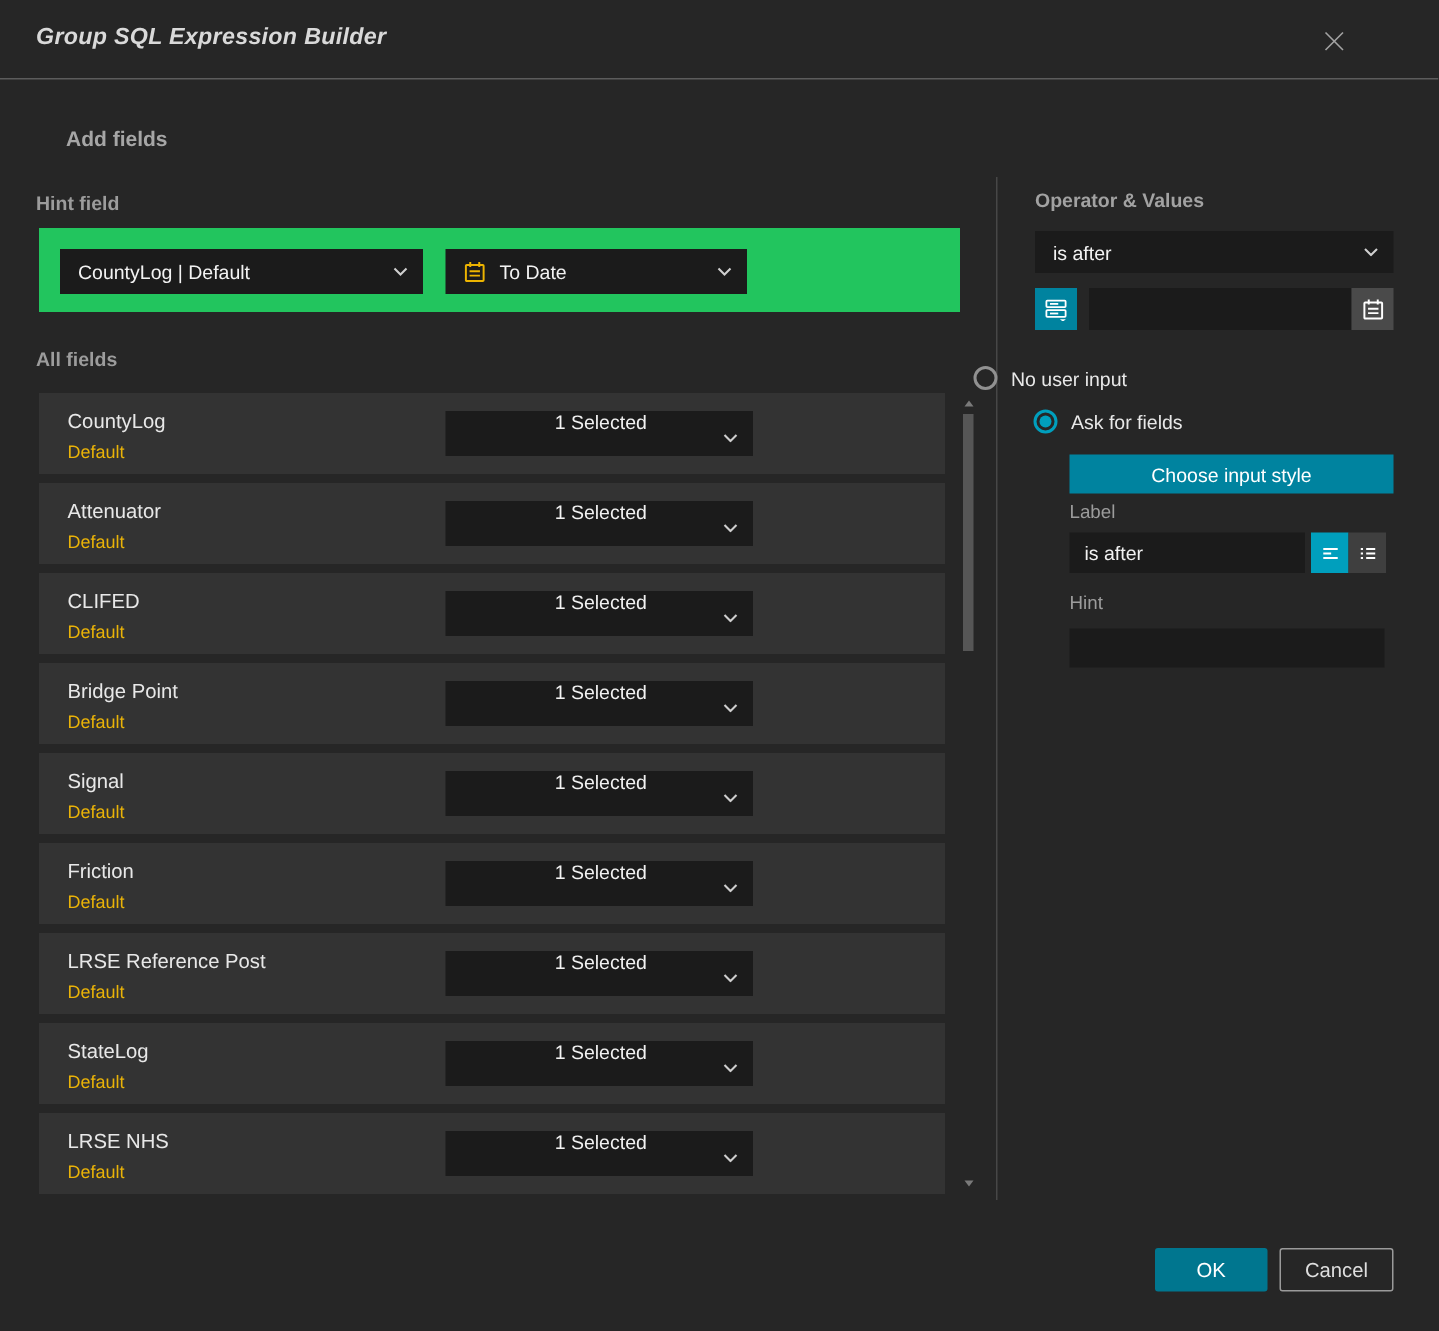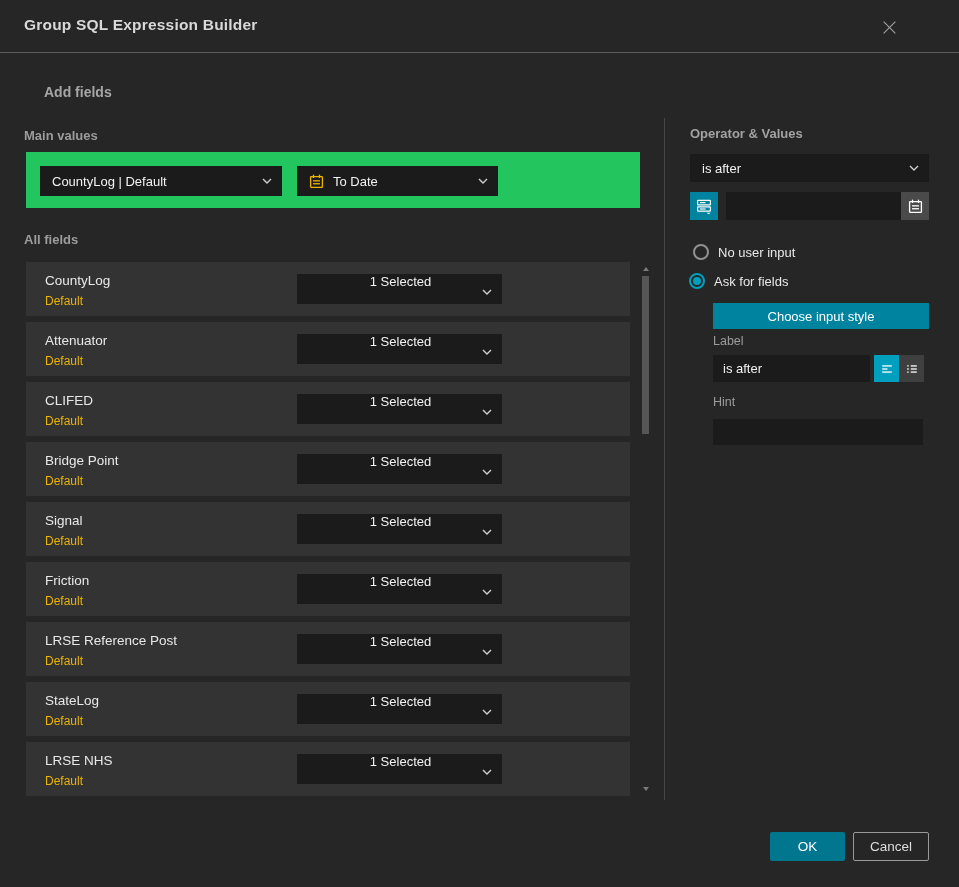--- a/index.html
+++ b/index.html
@@ -13,21 +13,21 @@
   body{
     background:#262626;
     font-family:"Liberation Sans",sans-serif;
     position:relative;
     overflow:hidden;
     color:#e6e6e6;
   }
   .abs{position:absolute;}
 
   
-  .title-bar{left:0;top:0;width:918px;height:52px;}
+  .title-bar{left:0;top:0;width:918px;height:52px;font-style:italic;}
   .dialog-title{left:24px;top:16px;font-size:15.5px;font-weight:700;color:#d9d9d9;letter-spacing:.2px;}
   .close-btn{right:18px;top:16px;width:22px;height:22px;display:flex;align-items:center;justify-content:center;cursor:pointer;}
   .header-divider{left:0;top:52px;width:959px;height:1px;background:#5c5c5c;}
 
   
   .h-add{left:24px;top:84px;font-size:14px;font-weight:700;color:#a6a6a6;margin-left:20px;}
   .h-main{left:24px;top:128px;font-size:13px;font-weight:700;color:#9c9c9c;}
   .h-all{left:24px;top:232px;font-size:13px;font-weight:700;color:#9c9c9c;}
   .h-op{left:690px;top:126px;font-size:13px;font-weight:700;color:#a2a2a2;}
 
@@ -68,21 +68,21 @@
   .op-dd{left:690px;top:154px;width:239px;height:28px;}
   .source-btn{left:690px;top:192px;width:28px;height:28px;background:var(--accent-teal);
     display:flex;align-items:center;justify-content:center;cursor:pointer;}
   .value-input{left:726px;top:192px;width:175px;height:28px;background:#1b1b1b;border:none;
     color:#f2f2f2;font-size:13px;padding:0 8px;font-family:"Liberation Sans",sans-serif;}
   .date-btn{left:901px;top:192px;width:28px;height:28px;background:#4a4a4a;
     display:flex;align-items:center;justify-content:center;cursor:pointer;color:#fff;}
 
   
   .radio-row{display:flex;align-items:center;gap:9px;cursor:pointer;}
-  .radio-row-1{left:693px;top:244px;}
+  .radio-row-1{left:649px;top:244px;}
   .radio-row-2{left:689px;top:273px;}
   .radio-circle{width:16px;height:16px;border-radius:50%;border:2px solid #919191;
     display:flex;align-items:center;justify-content:center;flex:0 0 16px;}
   .radio-circle.checked{border-color:var(--accent-teal-bright);}
   .radio-circle.checked::after{content:"";width:8px;height:8px;border-radius:50%;background:var(--accent-teal-bright);}
   .radio-label{font-size:13px;color:#e8e8e8;}
 
   .choose-btn{left:713px;top:303px;width:216px;height:26px;background:var(--accent-teal);
     color:#fff;font-size:13px;display:flex;align-items:center;justify-content:center;cursor:pointer;border:none;
     font-family:"Liberation Sans",sans-serif;}
@@ -117,21 +117,21 @@
       <svg width="17" height="17" viewBox="0 0 16 16" stroke="#a3a3a3" stroke-width="1" fill="none">
         <line x1="2.5" y1="2.5" x2="13.5" y2="13.5"></line>
           <line x1="13.5" y1="2.5" x2="2.5" y2="13.5"></line>
       </svg>
     </span>
   </div>
 </div>
 <div class="abs header-divider"></div>
 
 <div class="abs h-add">Add fields</div>
-<div class="abs h-main">Main values</div>
+<div class="abs h-main">Hint field</div>
 
 <div class="abs main-panel">
   <div class="dd main-dd-field">
     <span>CountyLog | Default</span>
     <span class="chevron">
       <svg width="10" height="6" viewBox="0 0 10 6" fill="none" stroke="currentColor" stroke-width="1.4">
           <path d="M1 1 L5 5 L9 1"></path>
         </svg>
     </span>
   </div>

